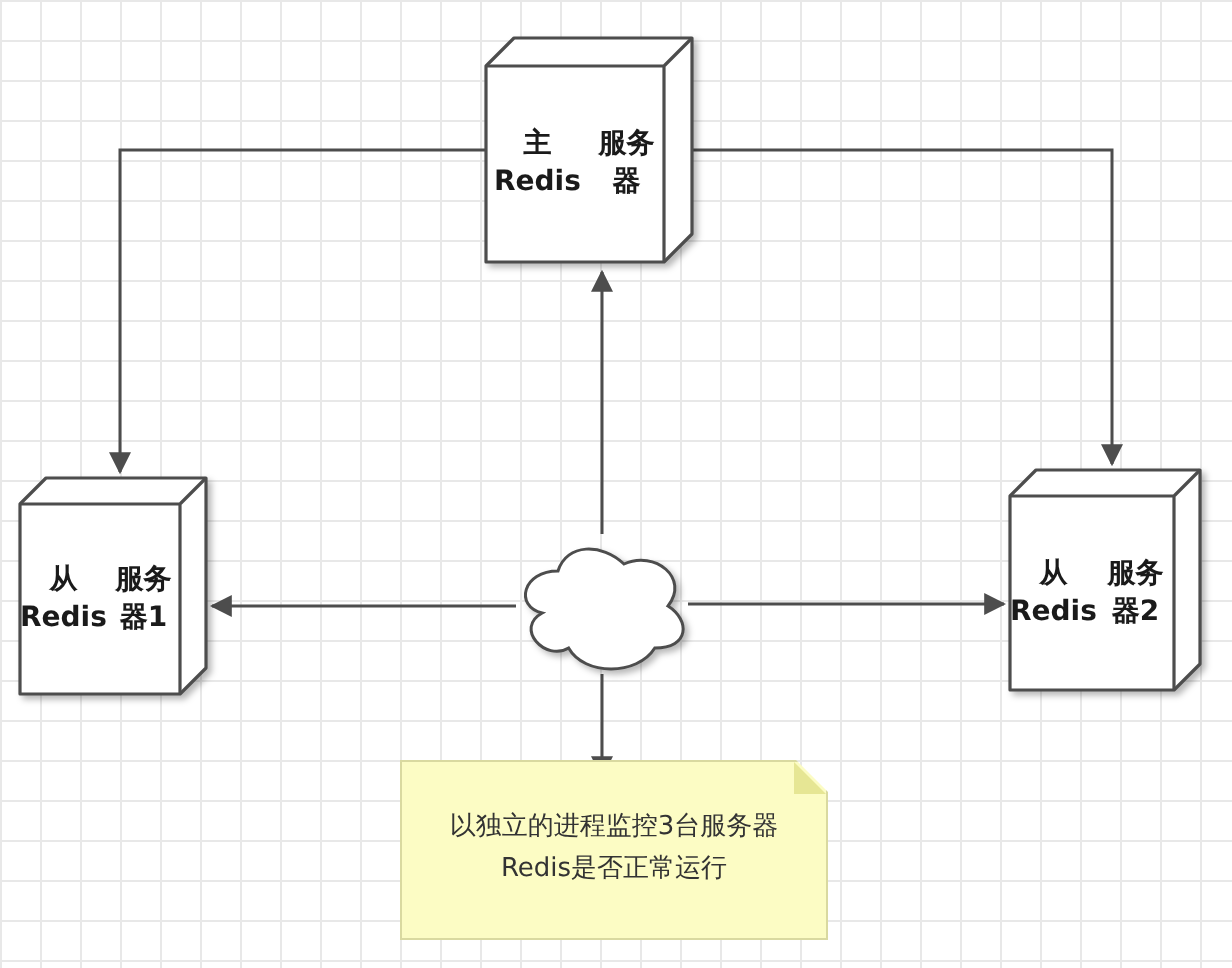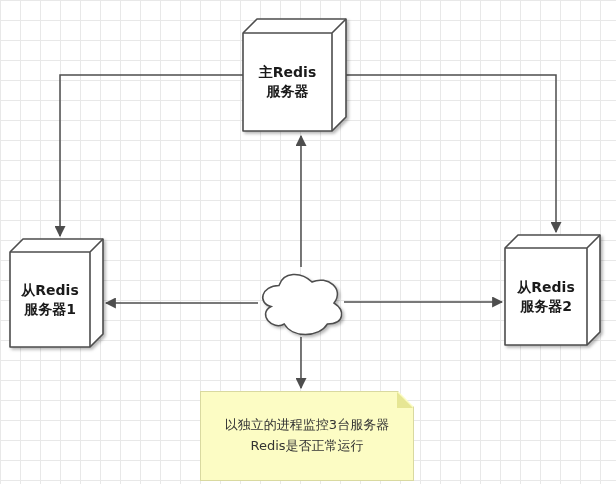--- a/index.html
+++ b/index.html
@@ -24,42 +24,42 @@
     left: 0; top: 0;
     width: 616px;
     height: 484px;
   }
   .node-shape {
     filter: drop-shadow(2px 2px 1.5px rgba(0,0,0,0.28));
   }
   .label {
     position: absolute;
     display: flex;
-    flex-direction: column;
+    flex-direction: row;
     align-items: center;
     justify-content: center;
     text-align: center;
     color: #1a1a1a;
     font-weight: bold;
     font-size: 14px;
     line-height: 1.35;
     pointer-events: none;
   }
   .label-master { left: 243px; top: 33px; width: 89px; height: 98px; }
   .label-slave1 { left: 10px;  top: 252px; width: 80px; height: 95px; }
   .label-slave2 { left: 505px; top: 248px; width: 82px; height: 97px; }
   .label-sentinel {
     left: 257px; top: 268px; width: 88px; height: 70px;
     font-weight: normal;
     font-size: 14px;
     color: #333333;
   }
   .note {
     position: absolute;
-    left: 200px; top: 391px;
+    left: 200px; top: 380px;
     width: 214px; height: 90px;
     background: #fcfcc4;
     border: 1px solid #d9d9a0;
     box-sizing: border-box;
     clip-path: polygon(0 0, calc(100% - 16px) 0, 100% 16px, 100% 100%, 0 100%);
     filter: drop-shadow(2px 2px 2px rgba(0,0,0,0.25));
     display: flex;
     align-items: center;
     justify-content: center;
   }

